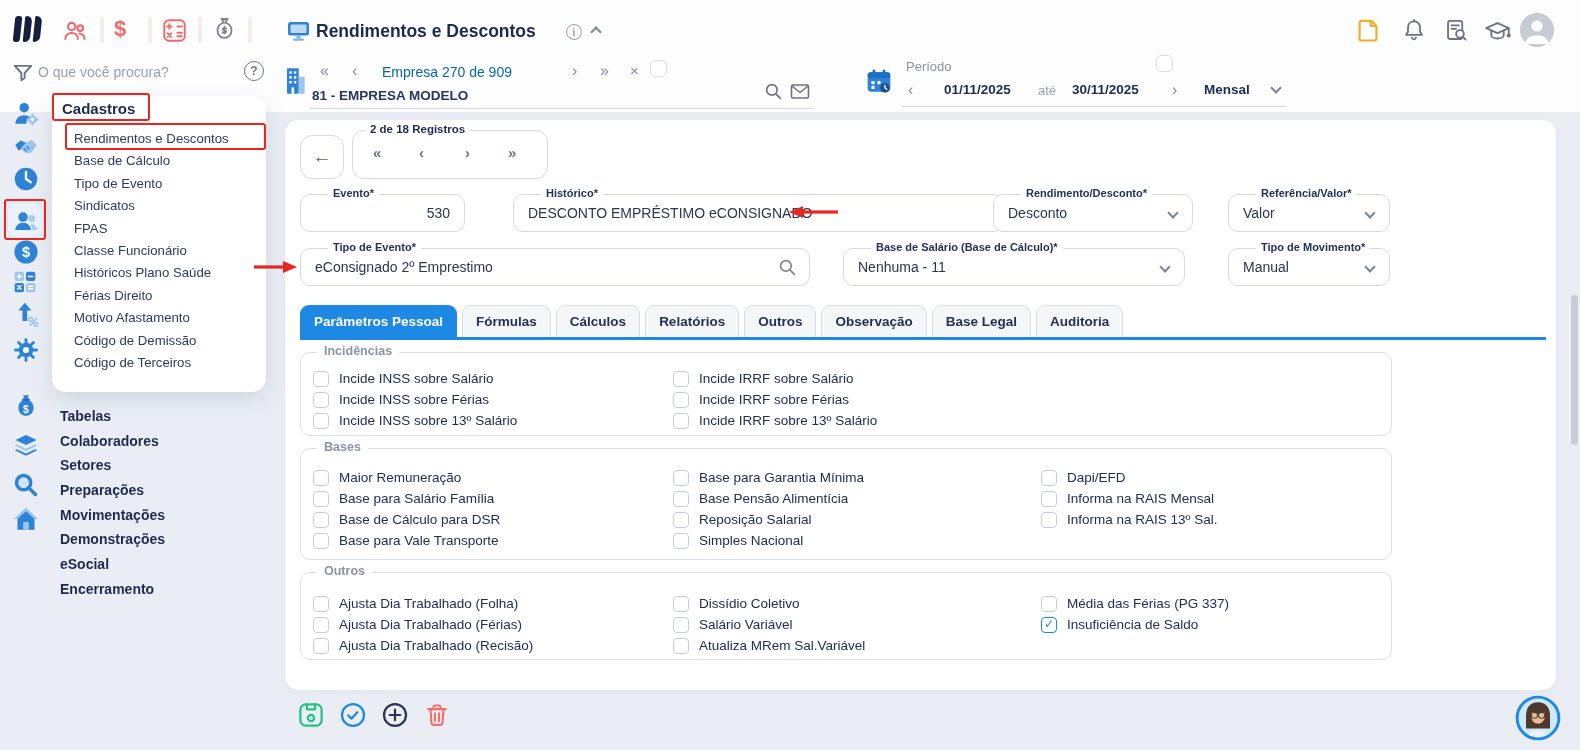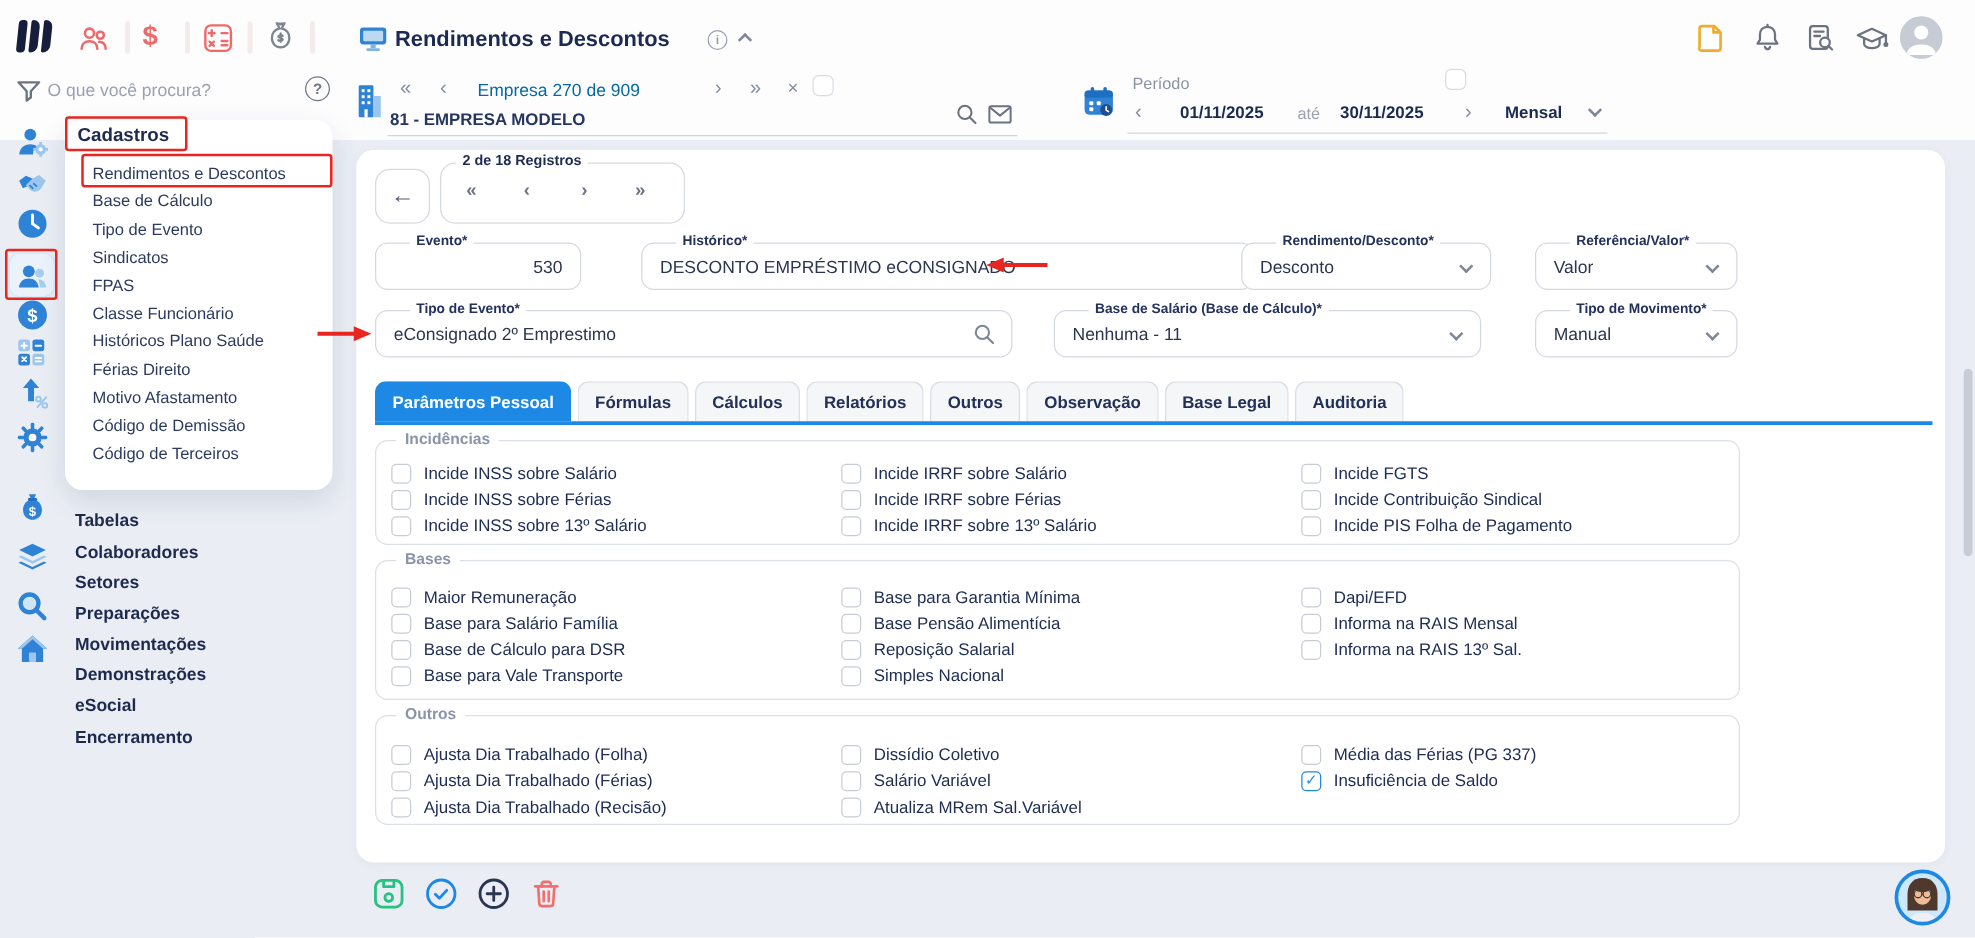--- a/index.html
+++ b/index.html
@@ -485,34 +485,20 @@
         <span class="box"></span>
         <span class="cbl">Incide IRRF sobre Salário</span>
       </label>
     <label class="cb">
         <span class="box"></span>
         <span class="cbl">Incide IRRF sobre Férias</span>
       </label>
     <label class="cb">
         <span class="box"></span>
         <span class="cbl">Incide IRRF sobre 13º Salário</span>
-      </label>
-  </div>
-  <div class="col" style="left:740px;top:17px">
-    <label class="cb">
-        <span class="box"></span>
-        <span class="cbl">Incide FGTS</span>
-      </label>
-    <label class="cb">
-        <span class="box"></span>
-        <span class="cbl">Incide Contribuição Sindical</span>
-      </label>
-    <label class="cb">
-        <span class="box"></span>
-        <span class="cbl">Incide PIS Folha de Pagamento</span>
       </label>
   </div>
 </div>
 
 <div class="abs group" style="left:300px;top:448px;width:1092px;height:112px">
   <span class="glegend">Bases</span>
   <div class="col" style="left:12px;top:20px">
     <label class="cb">
         <span class="box"></span>
         <span class="cbl">Maior Remuneração</span>

